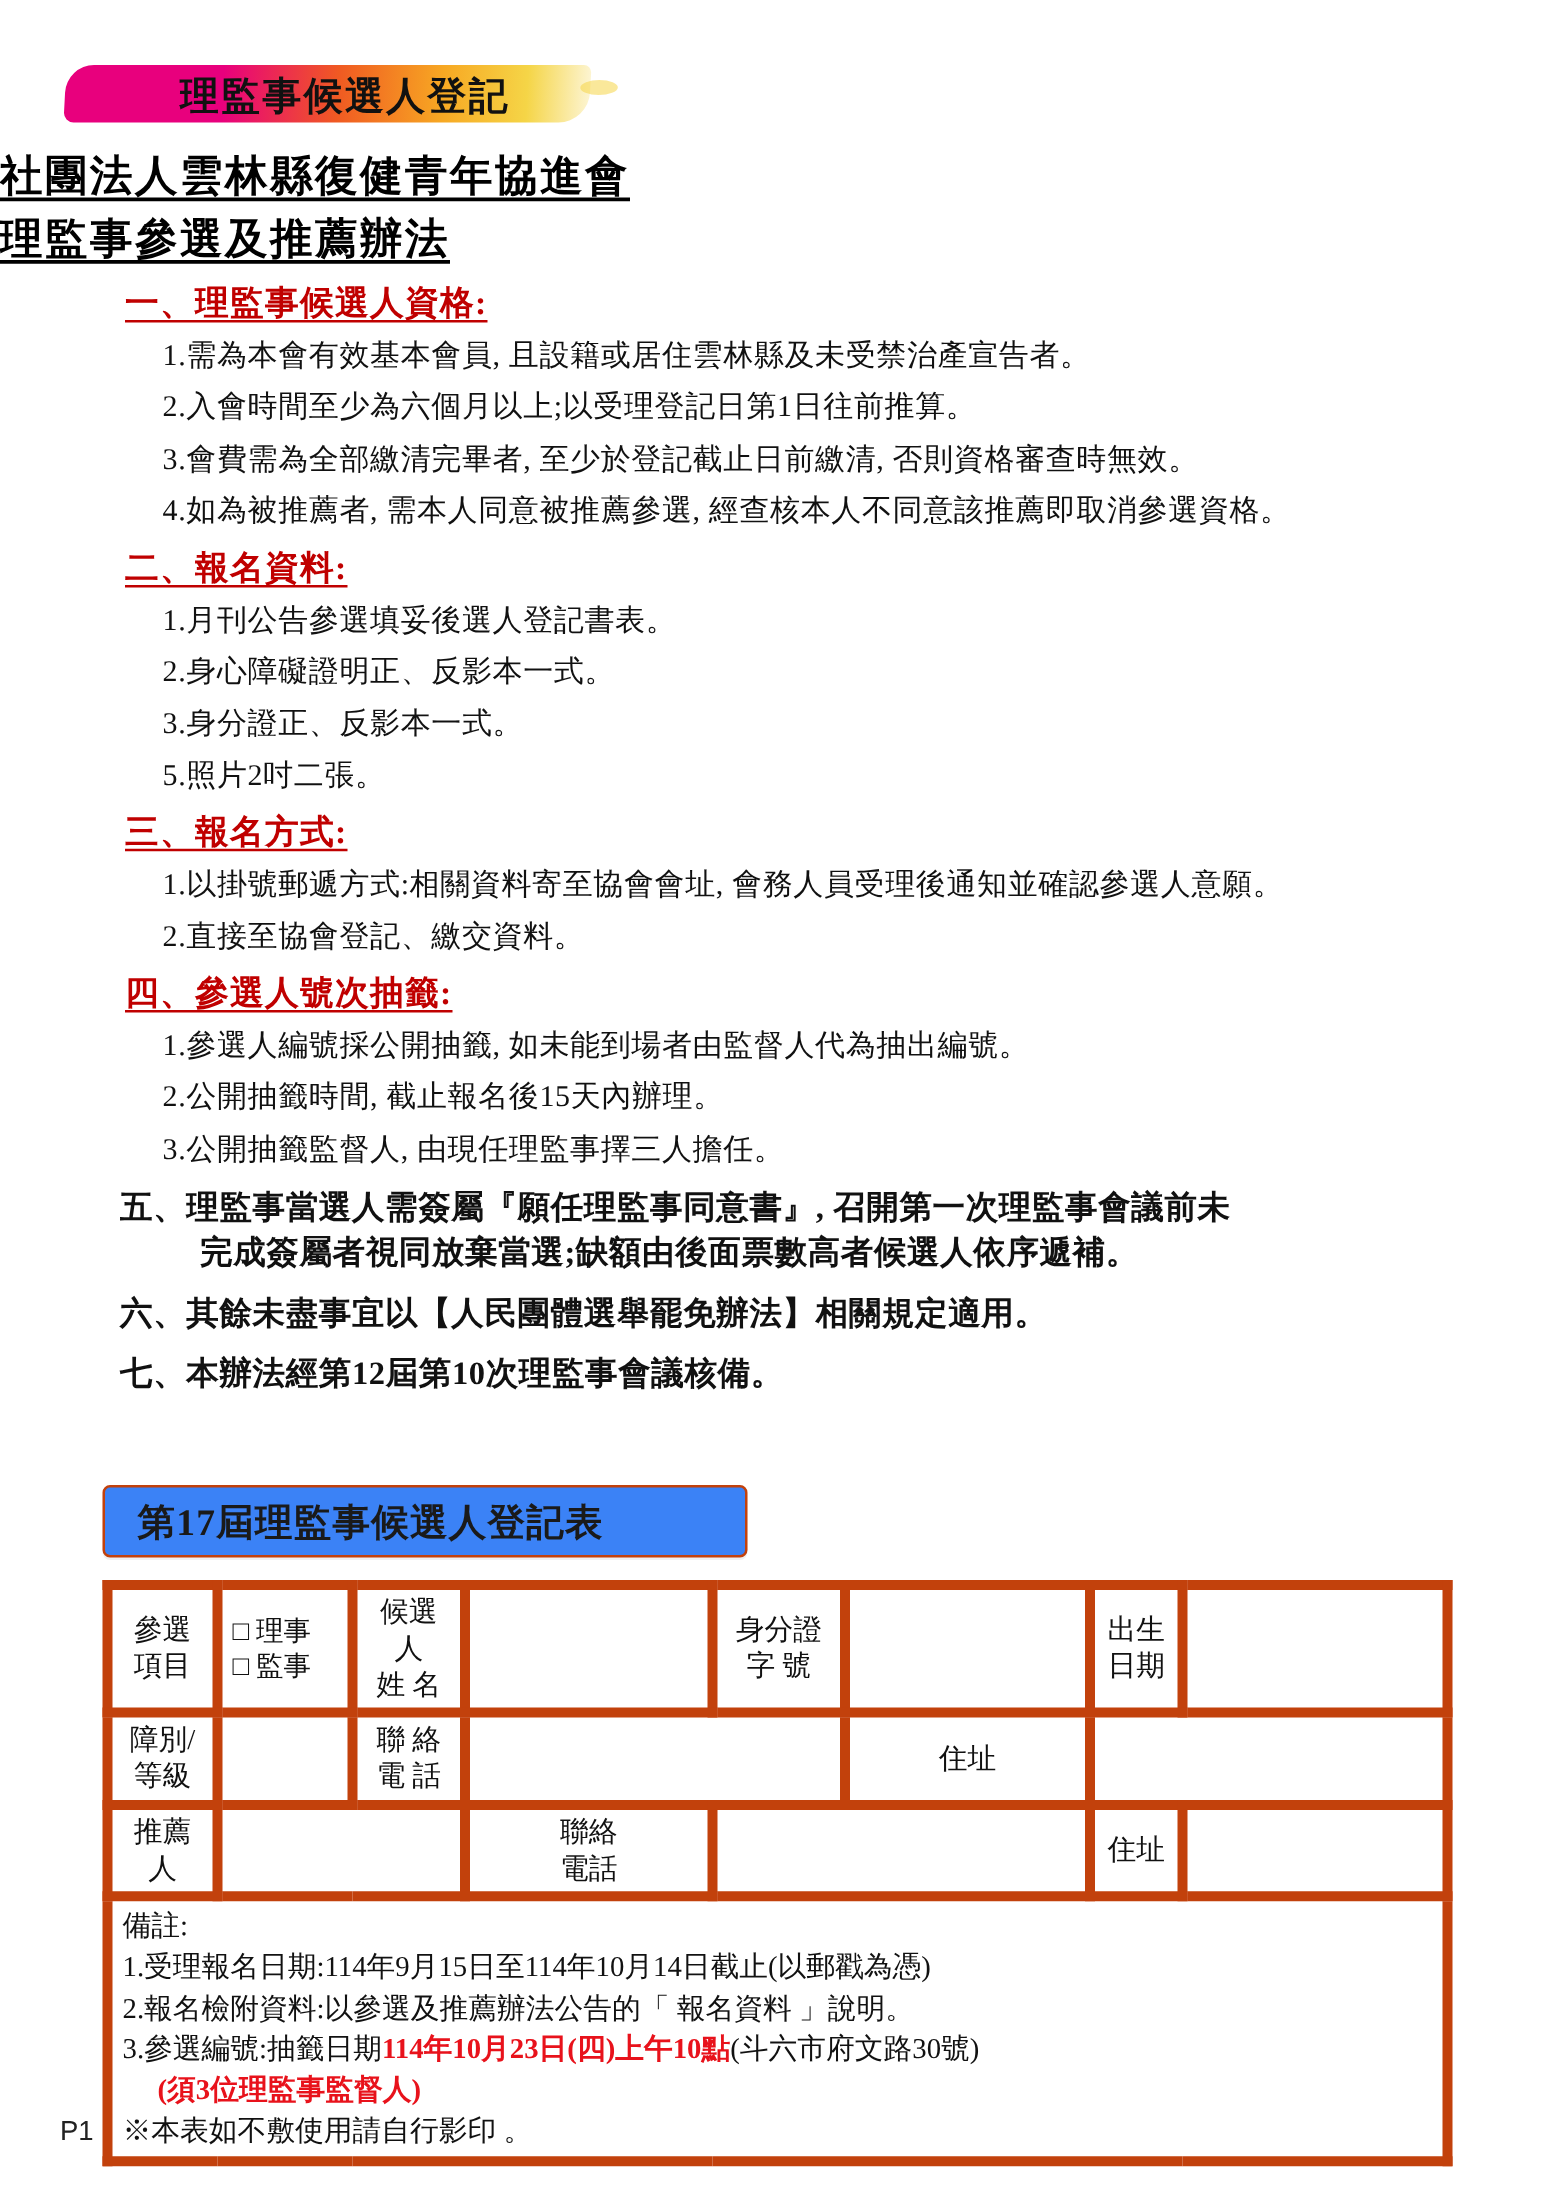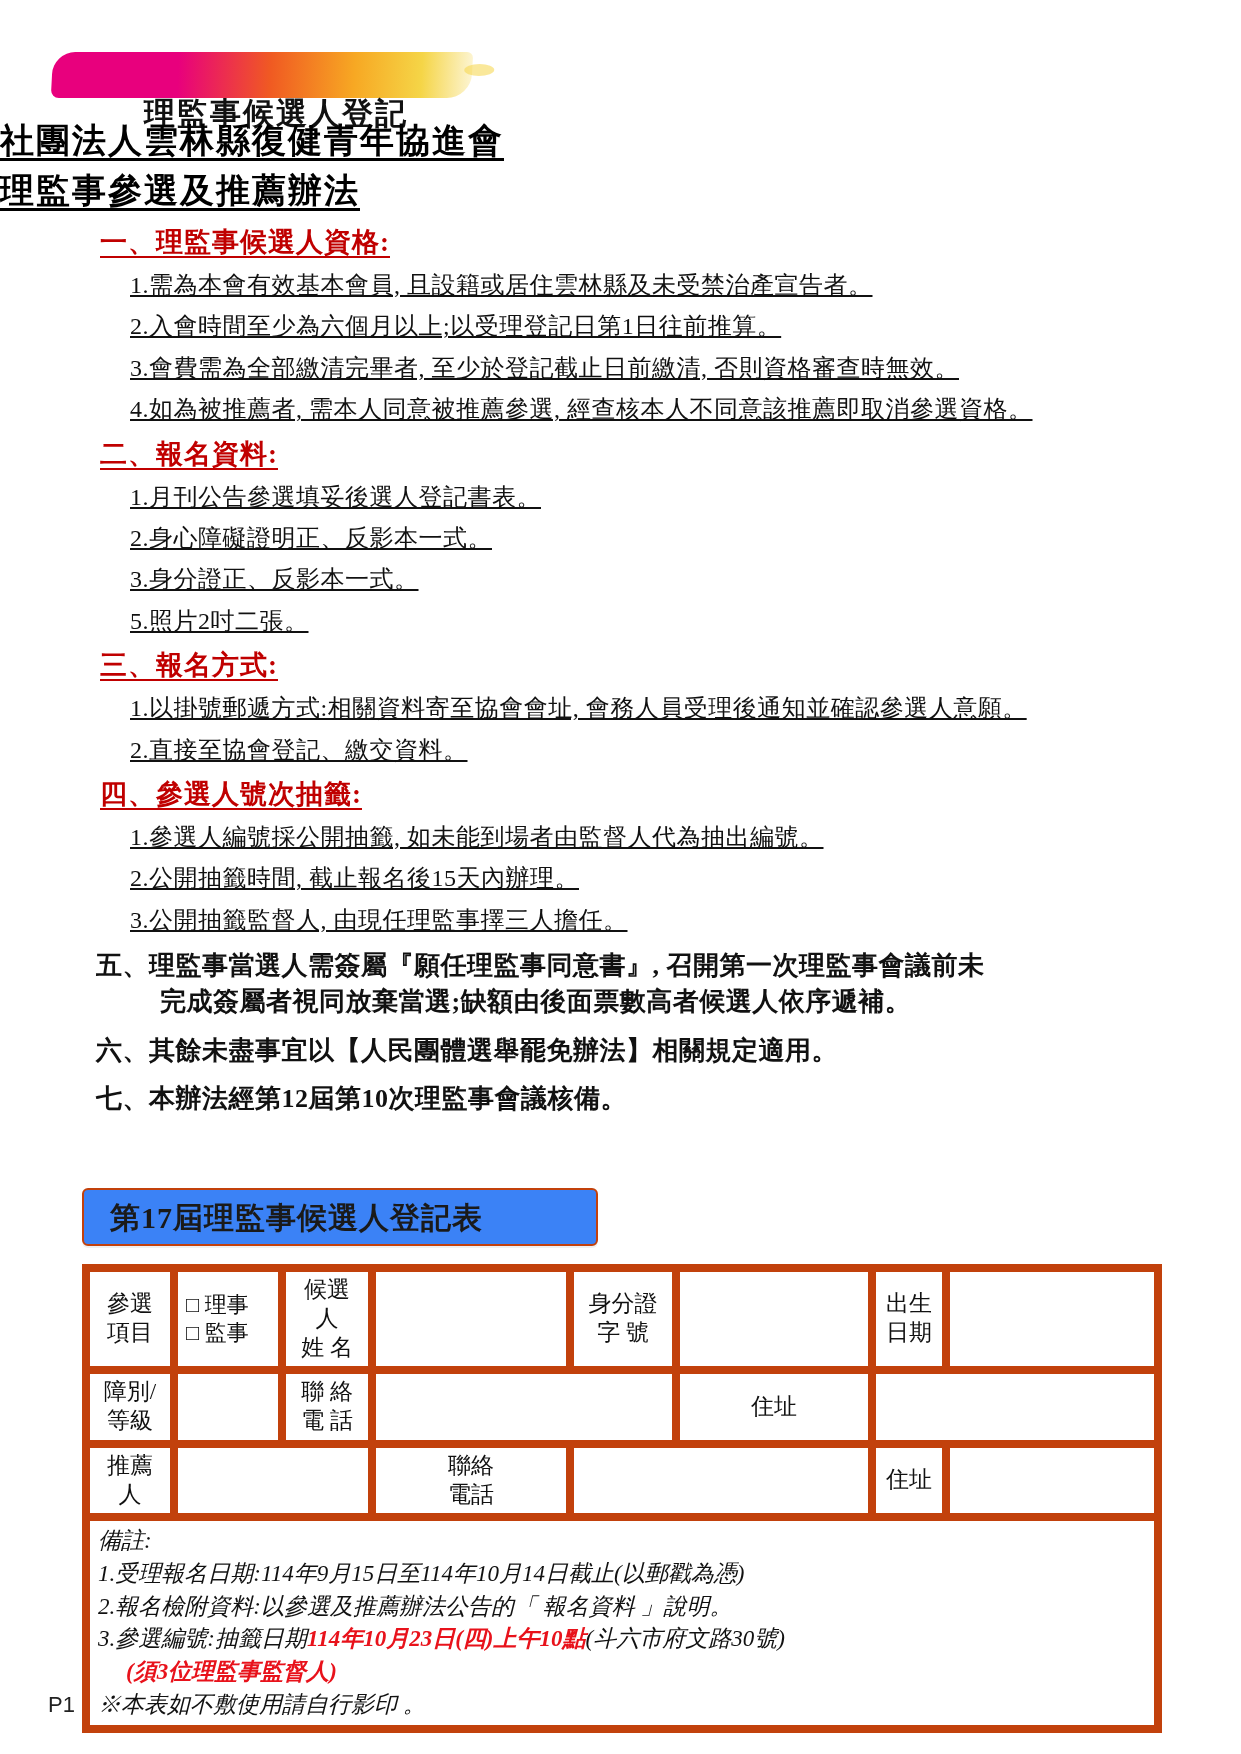--- a/index.html
+++ b/index.html
@@ -57,21 +57,20 @@
   .banner-text {
     position: absolute;
     left: 92px;
     top: 10px;
     font-family: "DejaVu Sans", "Liberation Sans", sans-serif;
     font-weight: bold;
     font-size: 31px;
     letter-spacing: 2px;
     color: #111;
     white-space: nowrap;
-    margin-top: 37px;
   }
 
   
   .doc-title {
     position: absolute;
     left: 0;
     right: 0;
     text-align: left;
     font-weight: bold;
     color: #000;
@@ -105,21 +104,20 @@
     margin: 10px 0 4px 100px;
     text-decoration: underline;
     text-underline-offset: 5px;
     letter-spacing: 1px;
   }
   .item {
     font-size: 24px;
     margin: 9px 0 9px 130px;
     letter-spacing: 0.5px;
     line-height: 1.35;
-    text-decoration: underline;
   }
   .bold-item {
     font-size: 26px;
     font-weight: bold;
     margin: 12px 0 6px 96px;
     letter-spacing: 0.5px;
     line-height: 1.4;
   }
   .bold-item .cont {
     display: block;
@@ -173,21 +171,21 @@
     font-size: 22px;
     line-height: 1.3;
     white-space: pre-line;
   }
   .notes {
     font-size: 23px;
     line-height: 1.42;
     text-align: left;
     padding: 6px 10px 8px 10px;
   }
-  .notes div { white-space: pre-wrap; font-style: italic; }
+  .notes div { white-space: pre-wrap; }
   .red-bold { color: #e8121b; font-weight: bold; }
   .indent { padding-left: 28px; }
 
   .page-num {
     position: absolute;
     left: 48px;
     top: 1692px;
     font-size: 22px;
     color: #222;
     font-family: "Liberation Sans", sans-serif;

